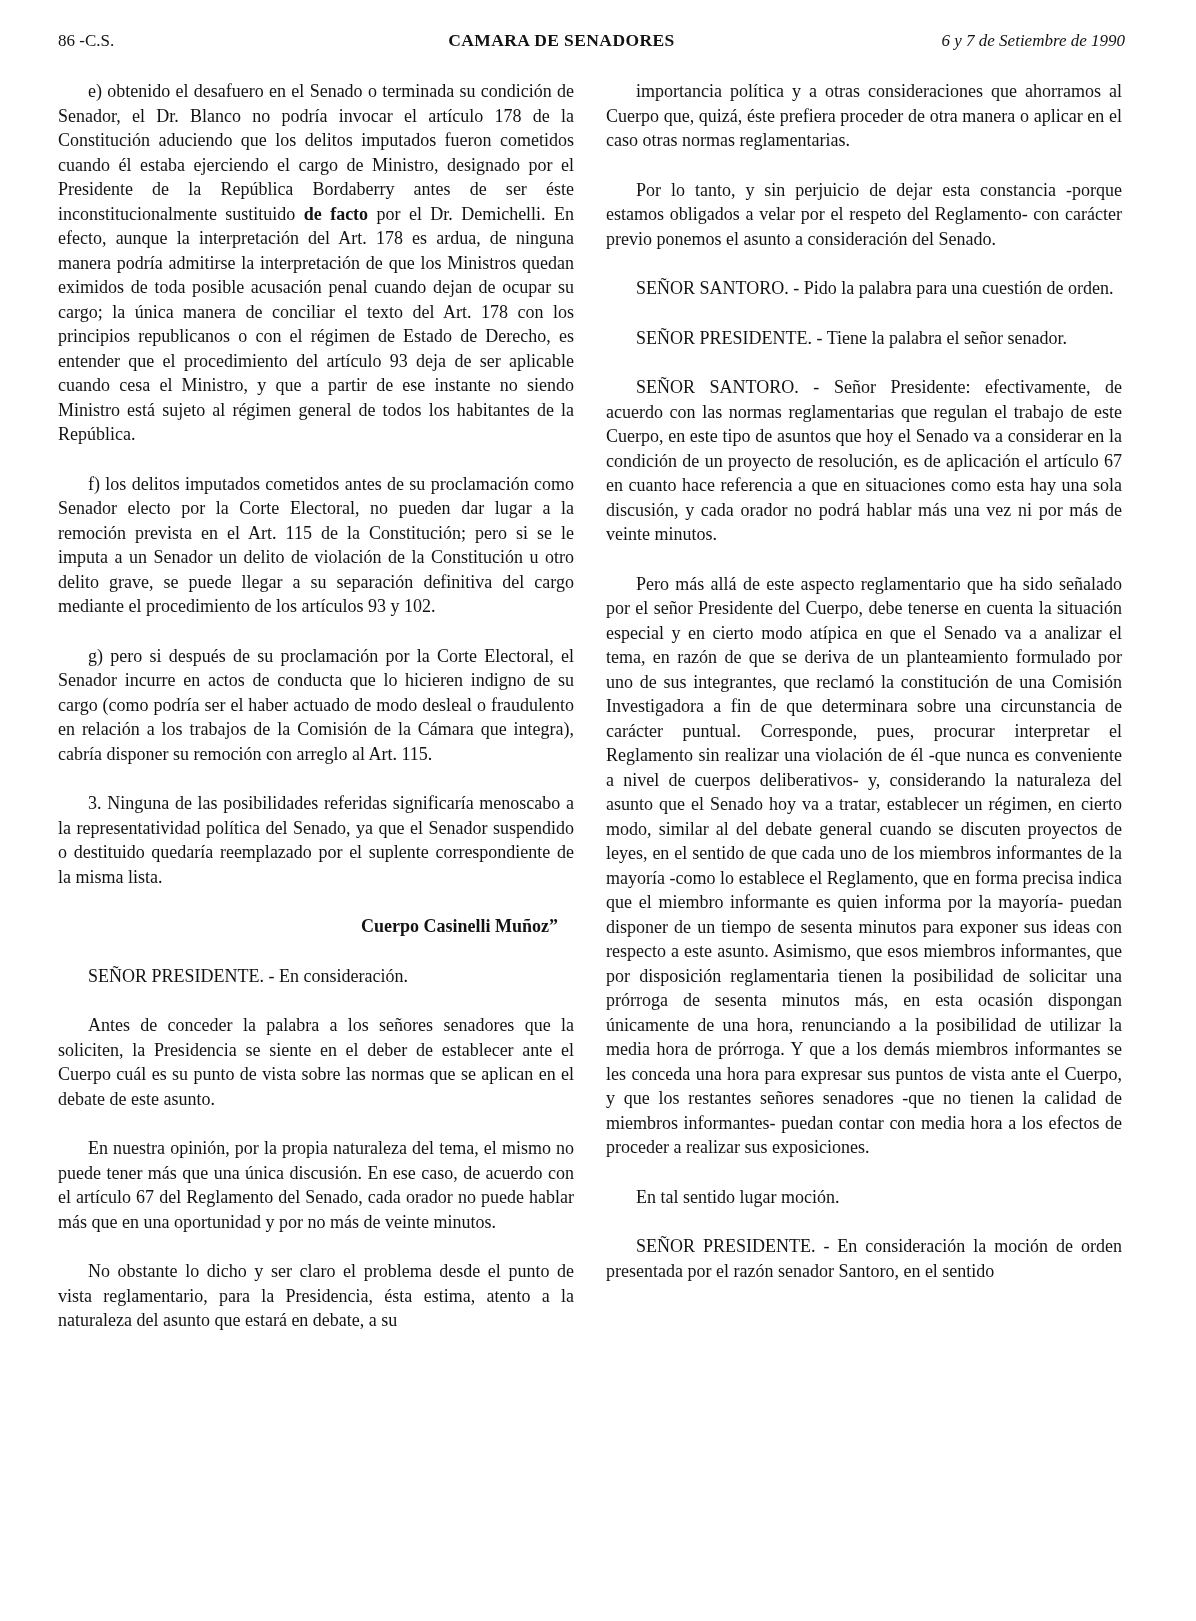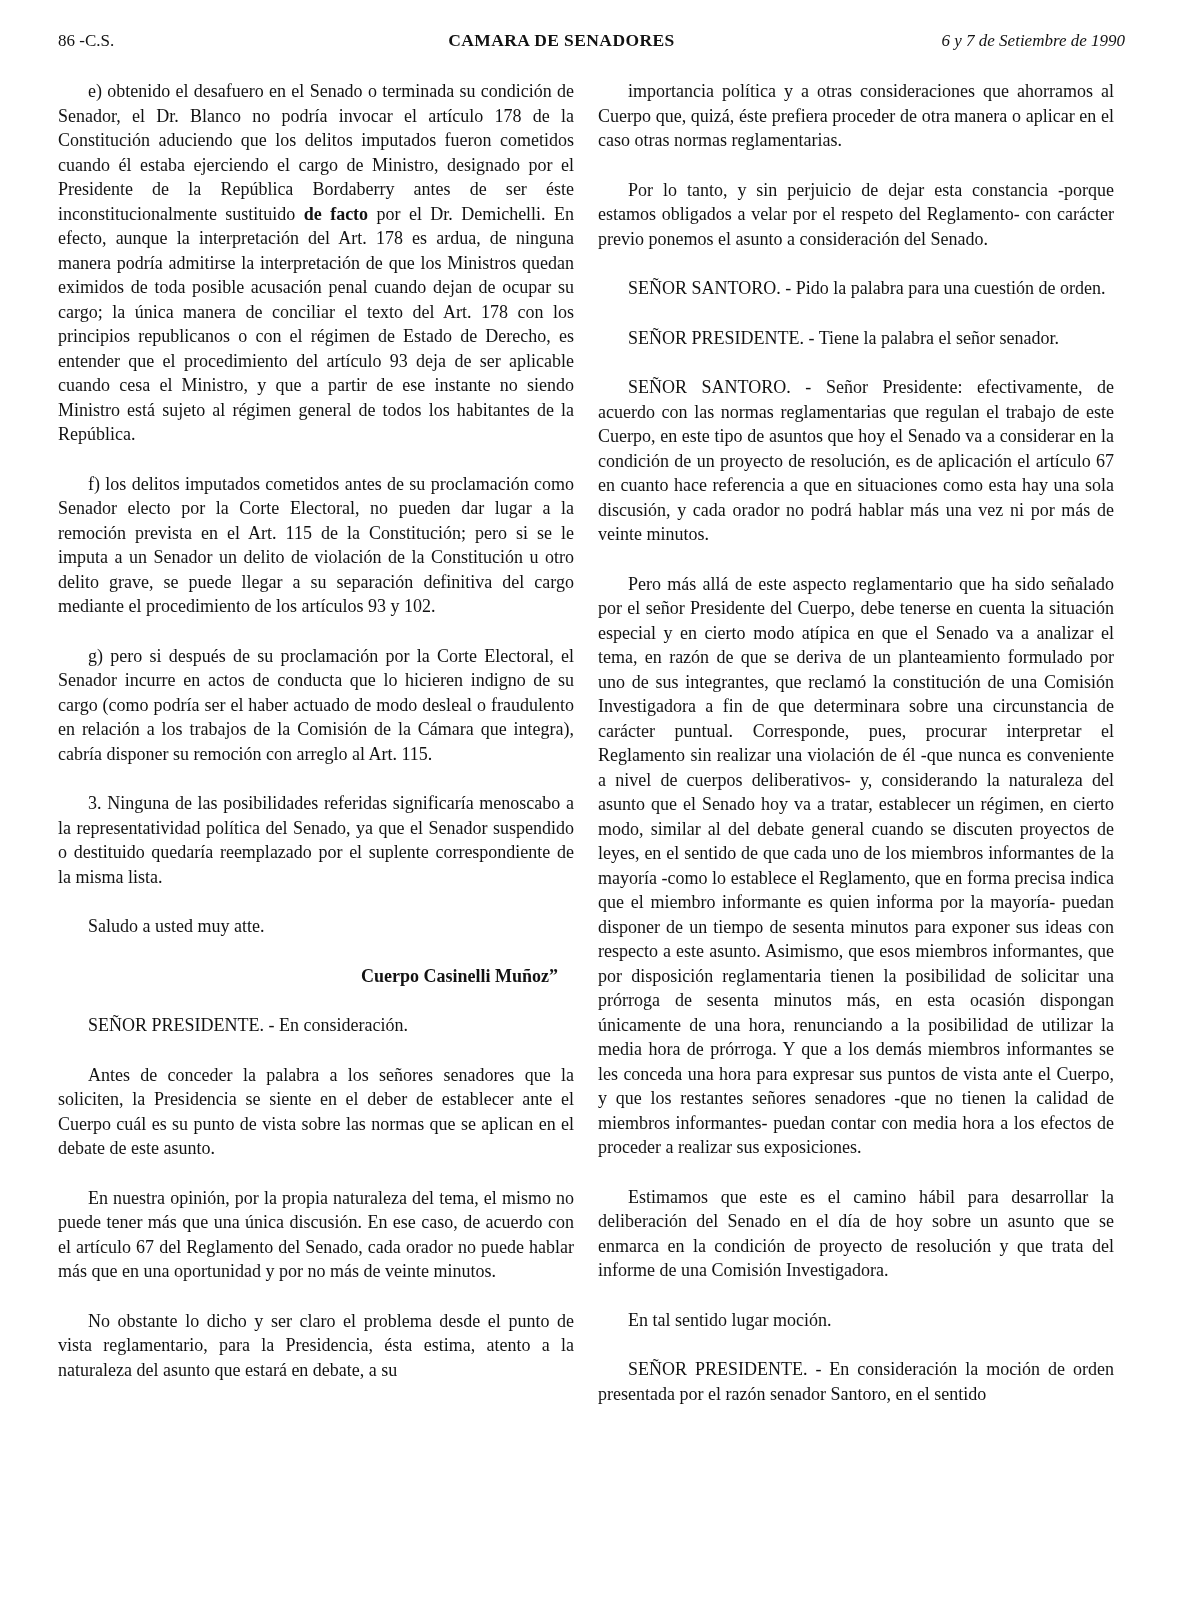--- a/index.html
+++ b/index.html
@@ -31,21 +31,21 @@
     flex: 1;
     text-align: center;
     font-weight: bold;
     font-size: 17.5px;
     letter-spacing: 0.4px;
     font-family: Liberation Serif, serif;
   }
   .header .date { width: 260px; text-align: right; font-style: italic; }
   .content {
     display: flex;
-    gap: 24px;
+    gap: 32px;
   }
   .col {
     width: 516px;
     font-size: 18px;
     line-height: 24.5px;
   }
   .para {
     margin: 0 0 25px 0;
     text-indent: 30px;
     text-align: justify;
@@ -65,32 +65,30 @@
     <span class="page-label">86 -C.S.</span>
     <span class="title">CAMARA DE SENADORES</span>
     <span class="date">6 y 7 de Setiembre de 1990</span>
   </div>
   <div class="content">
     <div class="col">
         <p class="para"><span>e) obtenido el desafuero en el Senado o terminada su condición de Senador, el Dr. Blanco no podría invocar el artículo 178 de la Constitución aduciendo que los delitos imputados fueron cometidos cuando él estaba ejerciendo el cargo de Ministro, designado por el Presidente de la República Bordaberry antes de ser éste inconstitucionalmente sustituido </span><span class="b">de facto</span><span> por el Dr. Demichelli. En efecto, aunque la interpretación del Art. 178 es ardua, de ninguna manera podría admitirse la interpretación de que los Ministros quedan eximidos de toda posible acusación penal cuando dejan de ocupar su cargo; la única manera de conciliar el texto del Art. 178 con los principios republicanos o con el régimen de Estado de Derecho, es entender que el procedimiento del artículo 93 deja de ser aplicable cuando cesa el Ministro, y que a partir de ese instante no siendo Ministro está sujeto al régimen general de todos los habitantes de la República.</span></p>
         <p class="para"><span>f) los delitos imputados cometidos antes de su proclamación como Senador electo por la Corte Electoral, no pueden dar lugar a la remoción prevista en el Art. 115 de la Constitución; pero si se le imputa a un Senador un delito de violación de la Constitución u otro delito grave, se puede llegar a su separación definitiva del cargo mediante el procedimiento de los artículos 93 y 102.</span></p>
         <p class="para"><span>g) pero si después de su proclamación por la Corte Electoral, el Senador incurre en actos de conducta que lo hicieren indigno de su cargo (como podría ser el haber actuado de modo desleal o fraudulento en relación a los trabajos de la Comisión de la Cámara que integra), cabría disponer su remoción con arreglo al Art. 115.</span></p>
         <p class="para"><span>3. Ninguna de las posibilidades referidas significaría menoscabo a la representatividad política del Senado, ya que el Senador suspendido o destituido quedaría reemplazado por el suplente correspondiente de la misma lista.</span></p>
-        <p class="para"><span>Saludo a usted muy atte.</span></p>
         <p class="para sig"><span class="b">Cuerpo Casinelli Muñoz”</span></p>
         <p class="para"><span>SEÑOR PRESIDENTE. - En consideración.</span></p>
         <p class="para"><span>Antes de conceder la palabra a los señores senadores que la soliciten, la Presidencia se siente en el deber de establecer ante el Cuerpo cuál es su punto de vista sobre las normas que se aplican en el debate de este asunto.</span></p>
         <p class="para"><span>En nuestra opinión, por la propia naturaleza del tema, el mismo no puede tener más que una única discusión. En ese caso, de acuerdo con el artículo 67 del Reglamento del Senado, cada orador no puede hablar más que en una oportunidad y por no más de veinte minutos.</span></p>
         <p class="para"><span>No obstante lo dicho y ser claro el problema desde el punto de vista reglamentario, para la Presidencia, ésta estima, atento a la naturaleza del asunto que estará en debate, a su</span></p>
       </div>
     <div class="col">
         <p class="para"><span>importancia política y a otras consideraciones que ahorramos al Cuerpo que, quizá, éste prefiera proceder de otra manera o aplicar en el caso otras normas reglamentarias.</span></p>
         <p class="para"><span>Por lo tanto, y sin perjuicio de dejar esta constancia -porque estamos obligados a velar por el respeto del Reglamento- con carácter previo ponemos el asunto a consideración del Senado.</span></p>
         <p class="para"><span>SEÑOR SANTORO. - Pido la palabra para una cuestión de orden.</span></p>
         <p class="para"><span>SEÑOR PRESIDENTE. - Tiene la palabra el señor senador.</span></p>
         <p class="para"><span>SEÑOR SANTORO. - Señor Presidente: efectivamente, de acuerdo con las normas reglamentarias que regulan el trabajo de este Cuerpo, en este tipo de asuntos que hoy el Senado va a considerar en la condición de un proyecto de resolución, es de aplicación el artículo 67 en cuanto hace referencia a que en situaciones como esta hay una sola discusión, y cada orador no podrá hablar más una vez ni por más de veinte minutos.</span></p>
         <p class="para"><span>Pero más allá de este aspecto reglamentario que ha sido señalado por el señor Presidente del Cuerpo, debe tenerse en cuenta la situación especial y en cierto modo atípica en que el Senado va a analizar el tema, en razón de que se deriva de un planteamiento formulado por uno de sus integrantes, que reclamó la constitución de una Comisión Investigadora a fin de que determinara sobre una circunstancia de carácter puntual. Corresponde, pues, procurar interpretar el Reglamento sin realizar una violación de él -que nunca es conveniente a nivel de cuerpos deliberativos- y, considerando la naturaleza del asunto que el Senado hoy va a tratar, establecer un régimen, en cierto modo, similar al del debate general cuando se discuten proyectos de leyes, en el sentido de que cada uno de los miembros informantes de la mayoría -como lo establece el Reglamento, que en forma precisa indica que el miembro informante es quien informa por la mayoría- puedan disponer de un tiempo de sesenta minutos para exponer sus ideas con respecto a este asunto. Asimismo, que esos miembros informantes, que por disposición reglamentaria tienen la posibilidad de solicitar una prórroga de sesenta minutos más, en esta ocasión dispongan únicamente de una hora, renunciando a la posibilidad de utilizar la media hora de prórroga. Y que a los demás miembros informantes se les conceda una hora para expresar sus puntos de vista ante el Cuerpo, y que los restantes señores senadores -que no tienen la calidad de miembros informantes- puedan contar con media hora a los efectos de proceder a realizar sus exposiciones.</span></p>
-        <p class="para"><span>Estimamos que este es el camino hábil para desarrollar la deliberación del Senado en el día de hoy sobre un asunto que se enmarca en la condición de proyecto de resolución y que trata del informe de una Comisión Investigadora.</span></p>
         <p class="para"><span>En tal sentido lugar moción.</span></p>
         <p class="para"><span>SEÑOR PRESIDENTE. - En consideración la moción de orden presentada por el razón senador Santoro, en el sentido</span></p>
       </div>
   </div>
 </div>
 
 </body></html>

